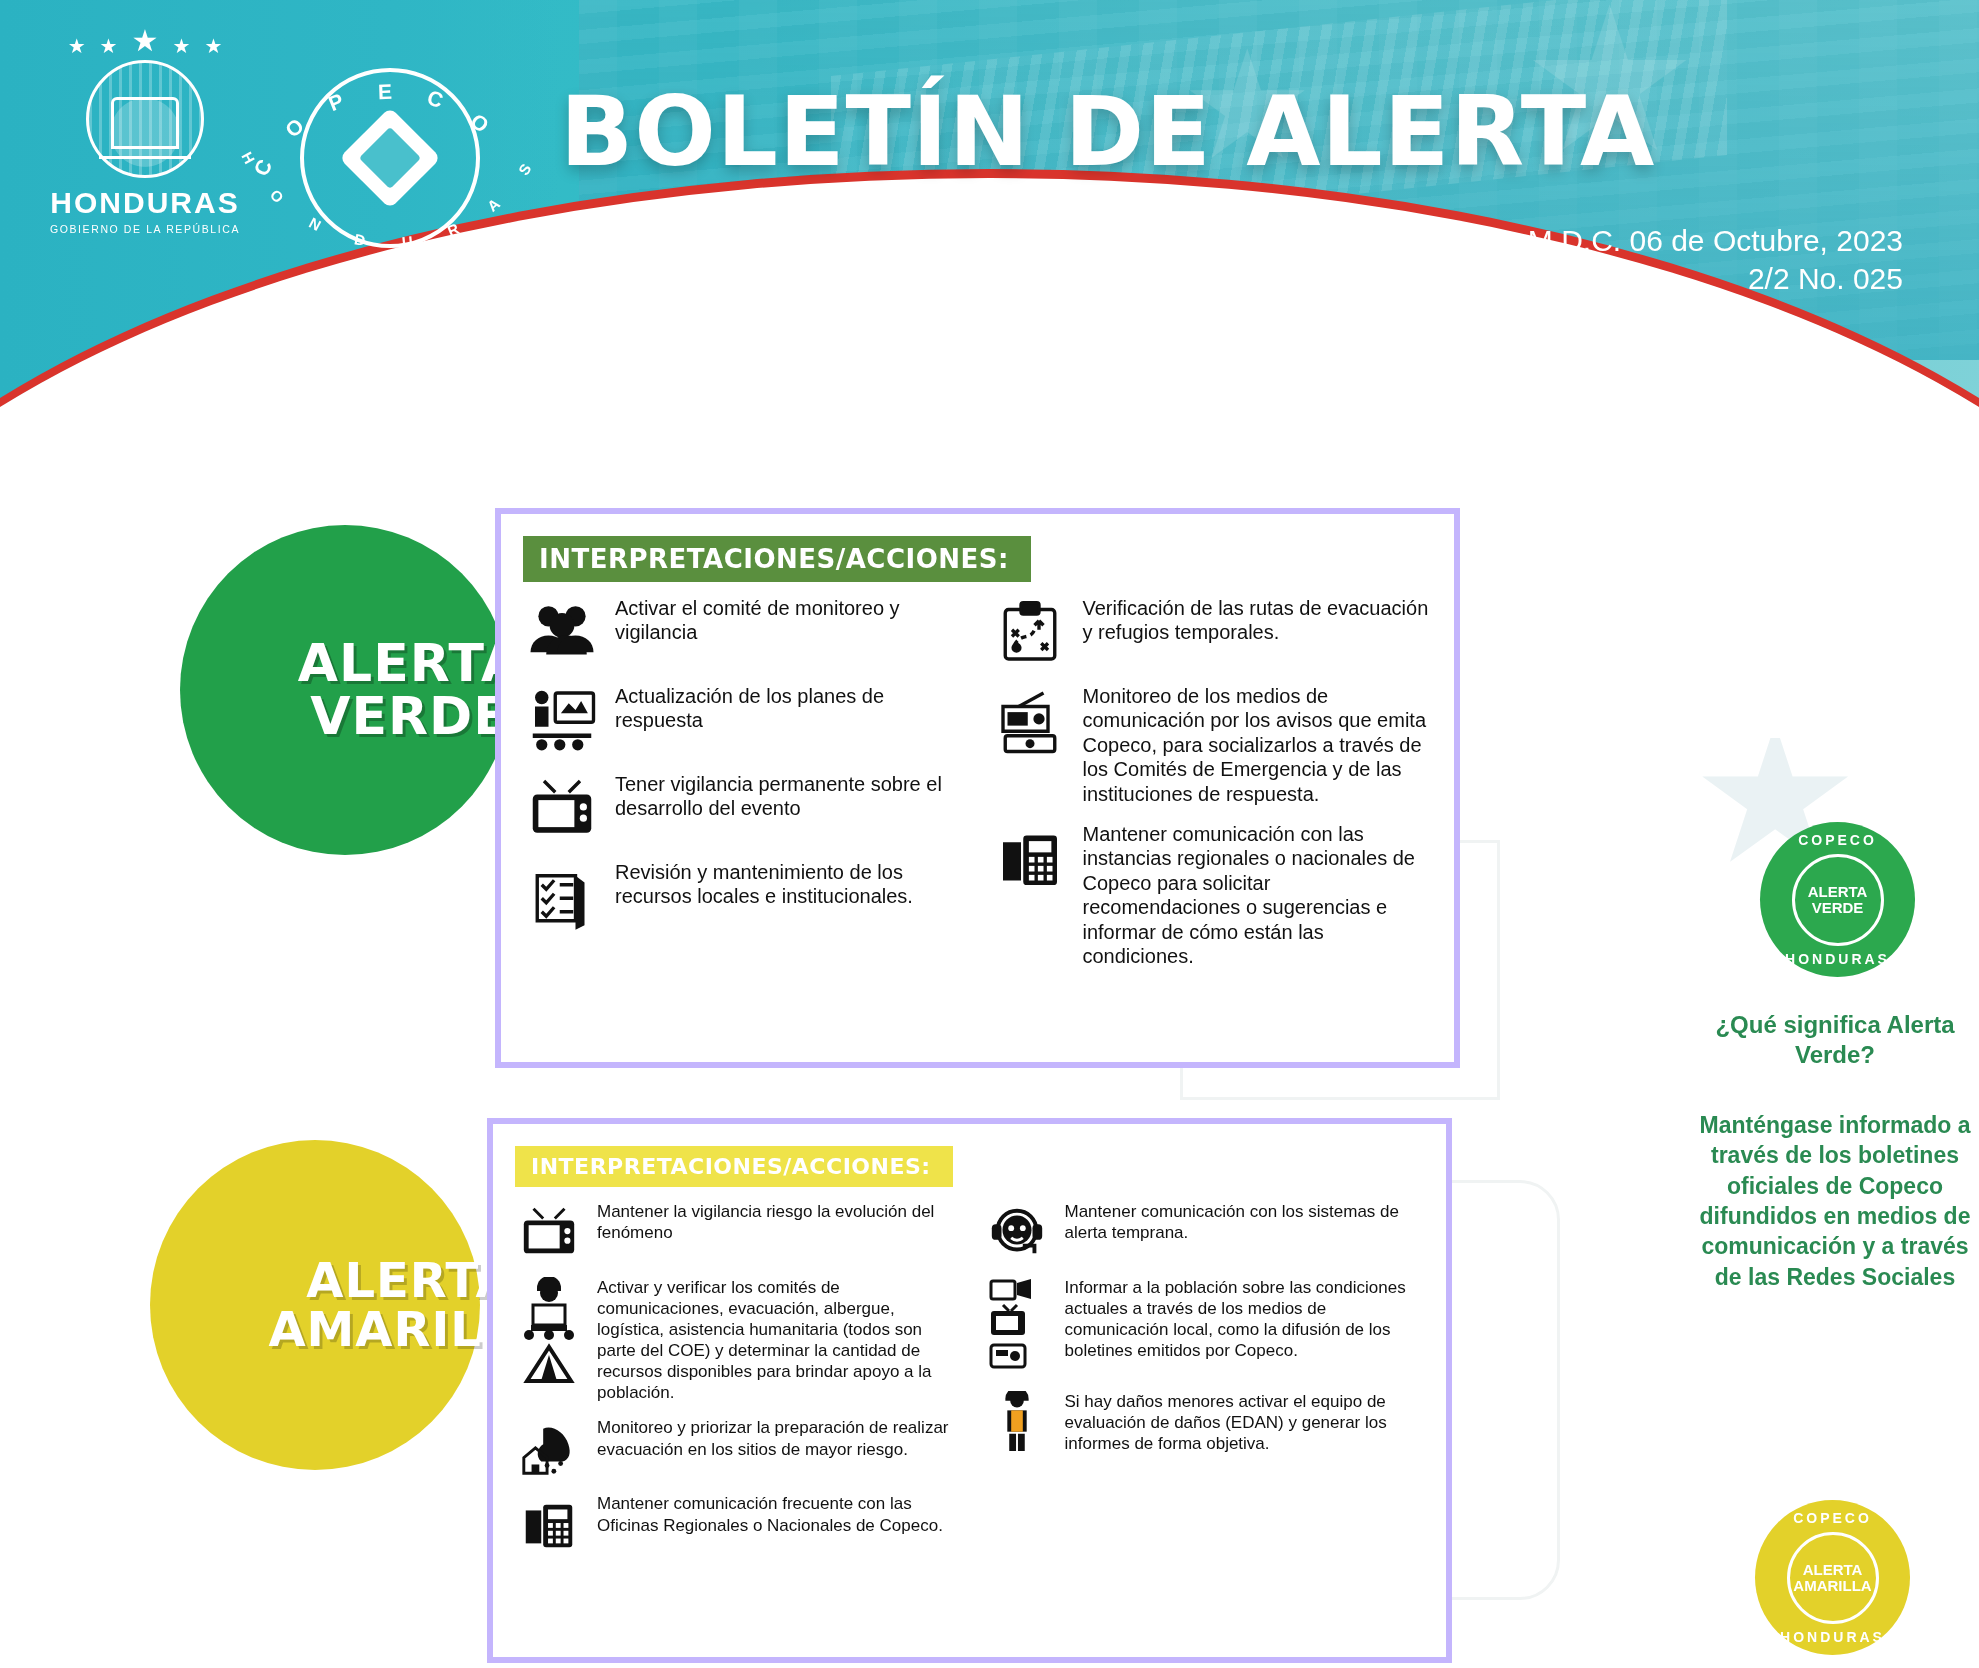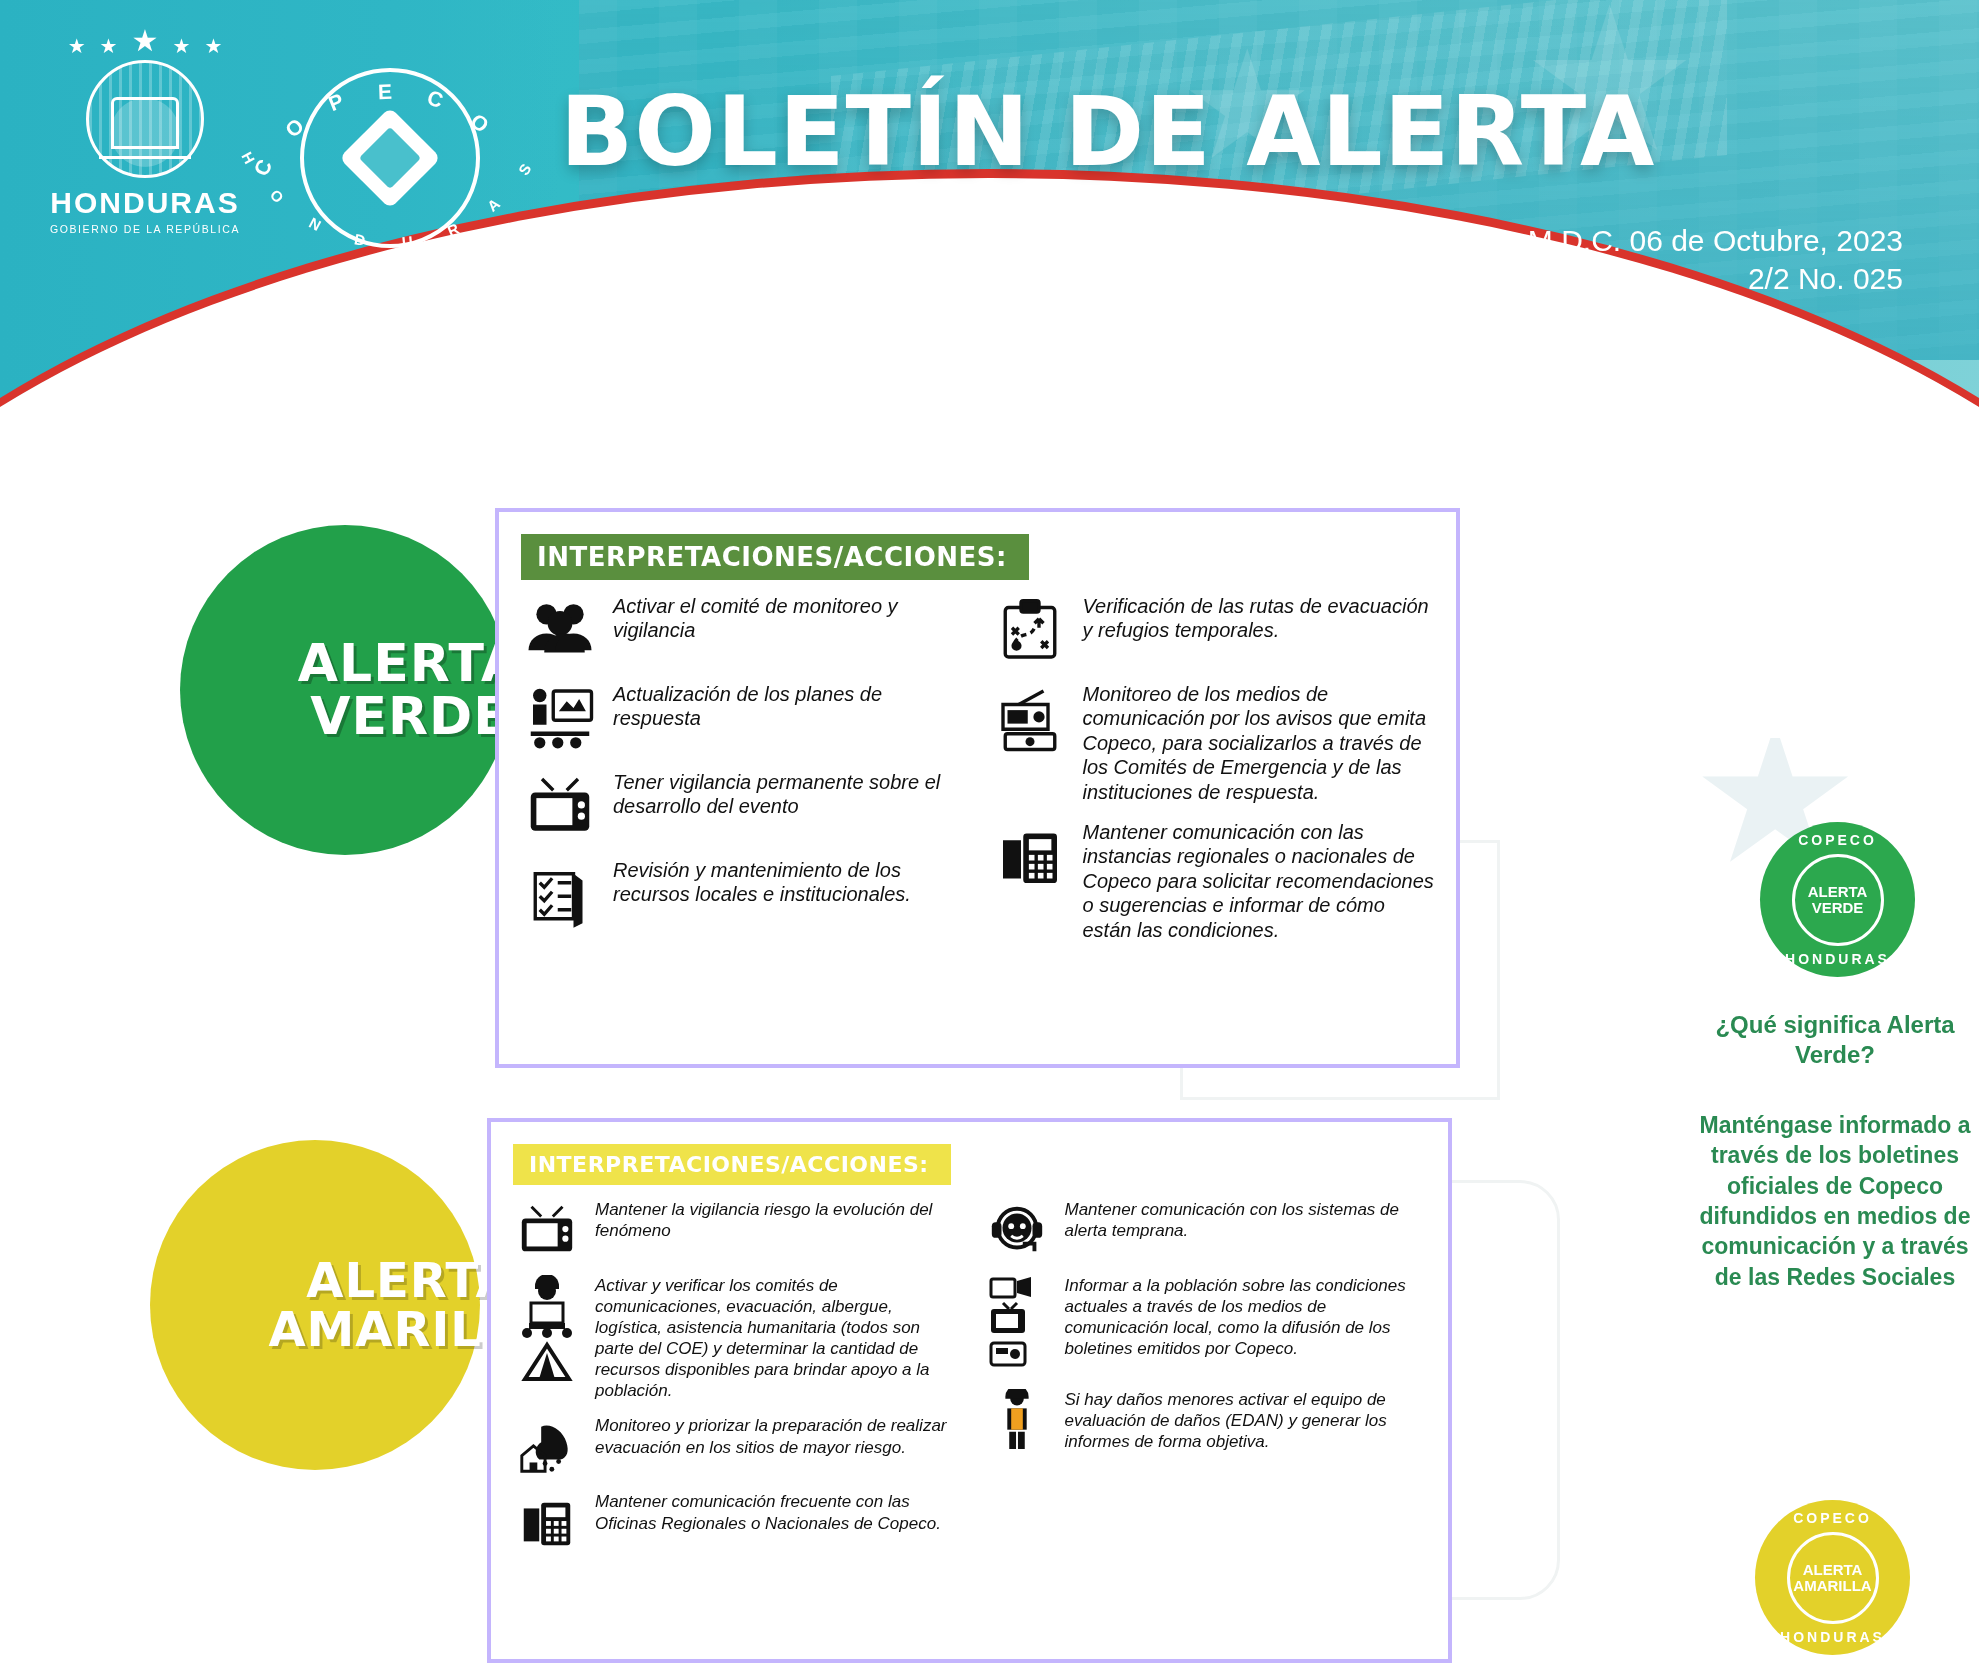--- a/index.html
+++ b/index.html
@@ -125,34 +125,34 @@
   }
   .circle-yellow .ctext{
     position:absolute; left: 60px; width: 400px; text-align:center;
     color:#fff; font-weight:bold; font-size:48px; line-height:1.02;
     text-shadow: 3px 3px 0 rgba(0,0,0,0.2);
     font-family:"DejaVu Sans", sans-serif; letter-spacing:1px;
   }
 
   
   .panel{
-    position:absolute; background:#fff; border:4px solid #c4b5fd; z-index:5;
+    position:absolute; background:#fff; border:6px solid #c4b5fd; z-index:5;
   }
   .panel-green{ left: 495px; top: 508px; width: 965px; height: 560px; }
   .panel-yellow{ left: 487px; top: 1118px; width: 965px; height: 545px; }
 
   .panel-tag{
     display:inline-block; margin: 22px 0 0 22px; padding: 8px 22px 8px 16px;
     color:#fff; font-weight:bold; font-size:26px; letter-spacing:0.5px;
     font-family:"DejaVu Sans", sans-serif;
   }
   .tag-green{ background:#5a8f3e; }
   .tag-yellow{ background:#efe34a; color:#fff; font-size:22px; }
 
-  .cols{ display:flex; gap:26px; padding: 14px 22px 0 22px; font-style: italic; }
+  .cols{ display:flex; gap:26px; padding: 14px 22px 0 22px; }
   .col{ flex:1; }
   .item{ display:flex; gap:14px; align-items:flex-start; margin-bottom: 16px; }
   .item .txt{ font-size:20px; line-height:1.22; color:#111; }
   .panel-yellow .item .txt{ font-size:17px; line-height:1.24; }
   .panel-yellow .item{ margin-bottom:14px; }
   .ic{ flex: 0 0 auto; width:78px; height:72px; position:relative; color:#111; }
   .panel-yellow .ic{ width:68px; height:62px; }
   .ic svg{ width:100%; height:100%; display:block; }
 
   

